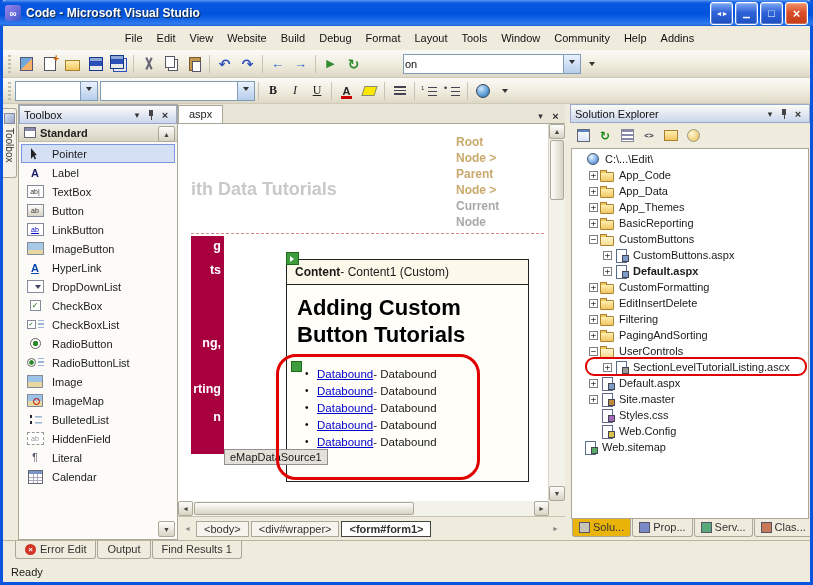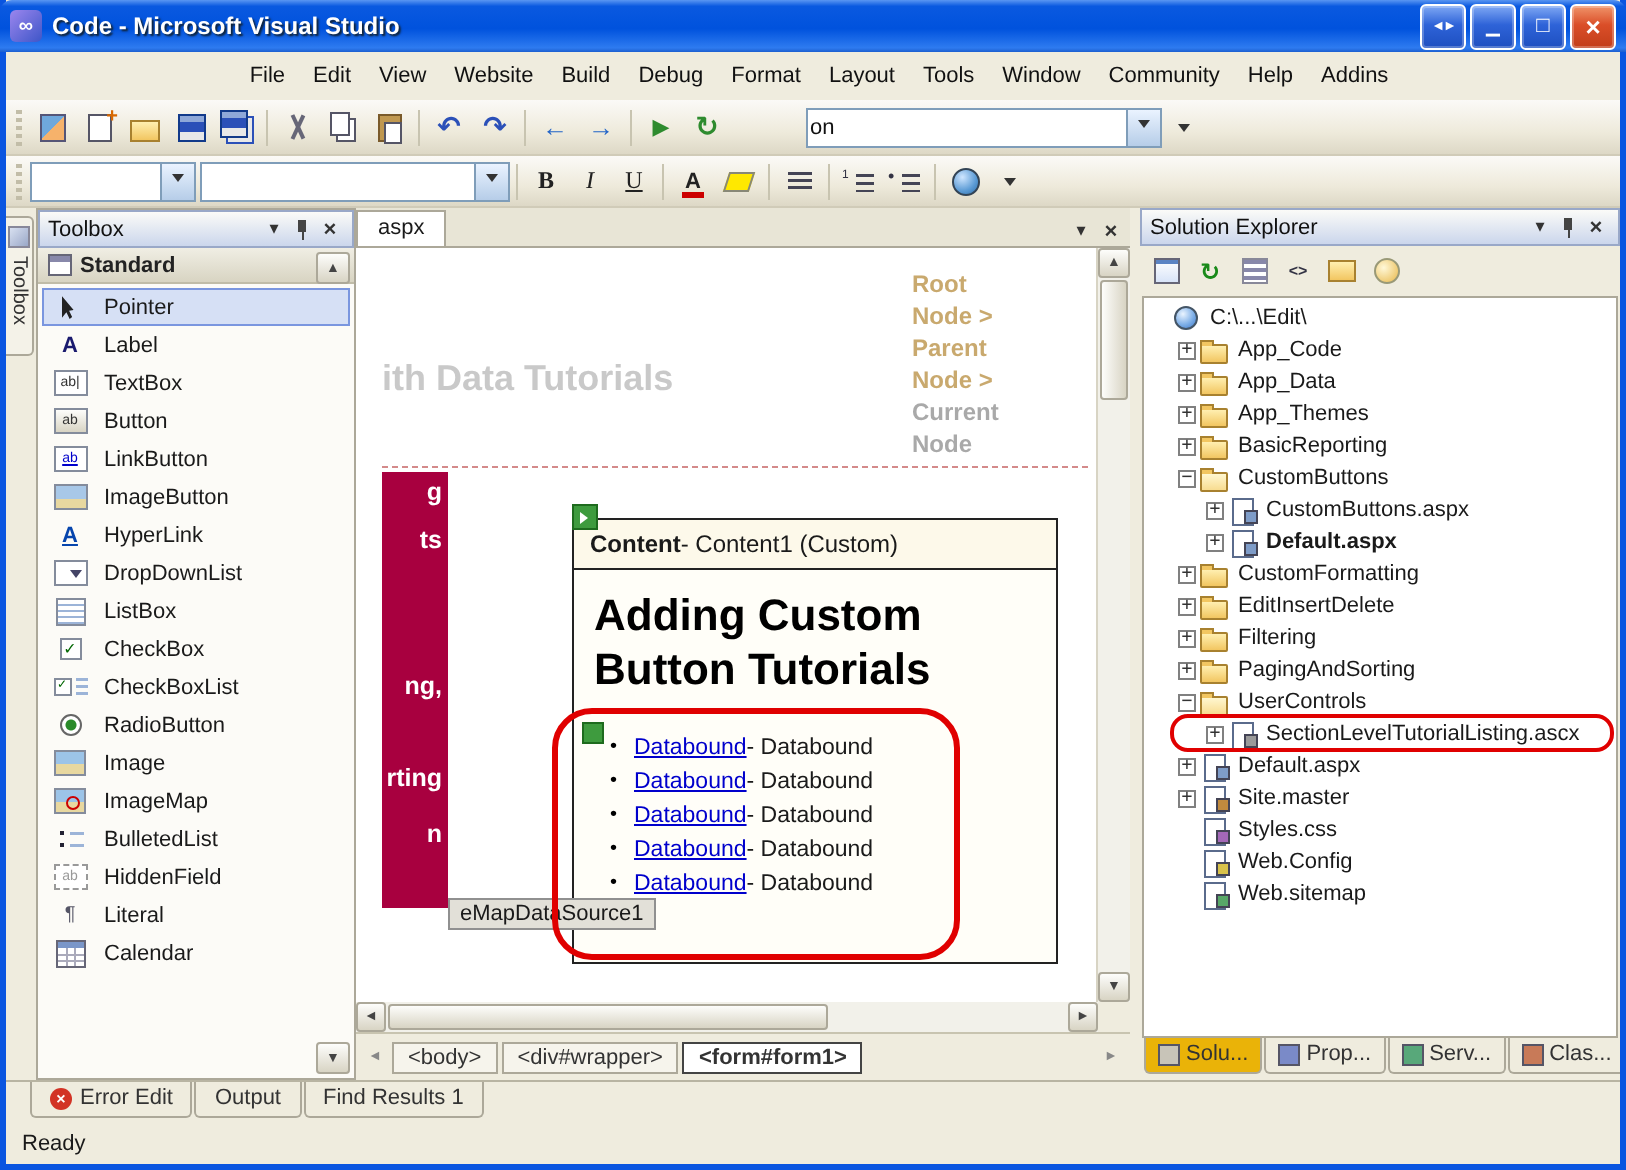--- a/index.html
+++ b/index.html
@@ -397,34 +397,34 @@
           </div>
           <div class="tbx-row">
             <span class="tbx-icon i-hyperlink"></span>
             <span class="tbx-label">HyperLink</span>
           </div>
           <div class="tbx-row">
             <span class="tbx-icon i-dropdownlist"></span>
             <span class="tbx-label">DropDownList</span>
           </div>
           <div class="tbx-row">
-            <span class="tbx-icon i-listbox"></span>
-            <span class="tbx-label">ListBox</span>
-          </div>
-          <div class="tbx-row">
             <span class="tbx-icon i-checkbox"></span>
             <span class="tbx-label">CheckBox</span>
           </div>
           <div class="tbx-row">
             <span class="tbx-icon i-checkboxlist"></span>
             <span class="tbx-label">CheckBoxList</span>
           </div>
           <div class="tbx-row">
             <span class="tbx-icon i-radiobutton"></span>
             <span class="tbx-label">RadioButton</span>
+          </div>
+          <div class="tbx-row">
+            <span class="tbx-icon i-radiobuttonlist"></span>
+            <span class="tbx-label">RadioButtonList</span>
           </div>
           <div class="tbx-row">
             <span class="tbx-icon i-image"></span>
             <span class="tbx-label">Image</span>
           </div>
           <div class="tbx-row">
             <span class="tbx-icon i-imagemap"></span>
             <span class="tbx-label">ImageMap</span>
           </div>
           <div class="tbx-row">
@@ -646,21 +646,21 @@
           <div class="tree-row" style="padding-left: 17px;">
             <span class="exp-spacer"></span>
             <span class="tri tri-css"></span>
             <span class="tree-label">Styles.css</span>
           </div>
           <div class="tree-row" style="padding-left: 17px;">
             <span class="exp-spacer"></span>
             <span class="tri tri-config"></span>
             <span class="tree-label">Web.Config</span>
           </div>
-          <div class="tree-row" style="padding-left: 17px;">
+          <div class="tree-row" style="">
             <span class="exp-spacer"></span>
             <span class="tri tri-sitemap"></span>
             <span class="tree-label">Web.sitemap</span>
           </div>
         </div>
       <div class="se-tabs">
           <div class="se-tab active">
             <span class="se-tab-icon sticon-solution-explorer"></span>
             <span>Solu...</span>
           </div>

